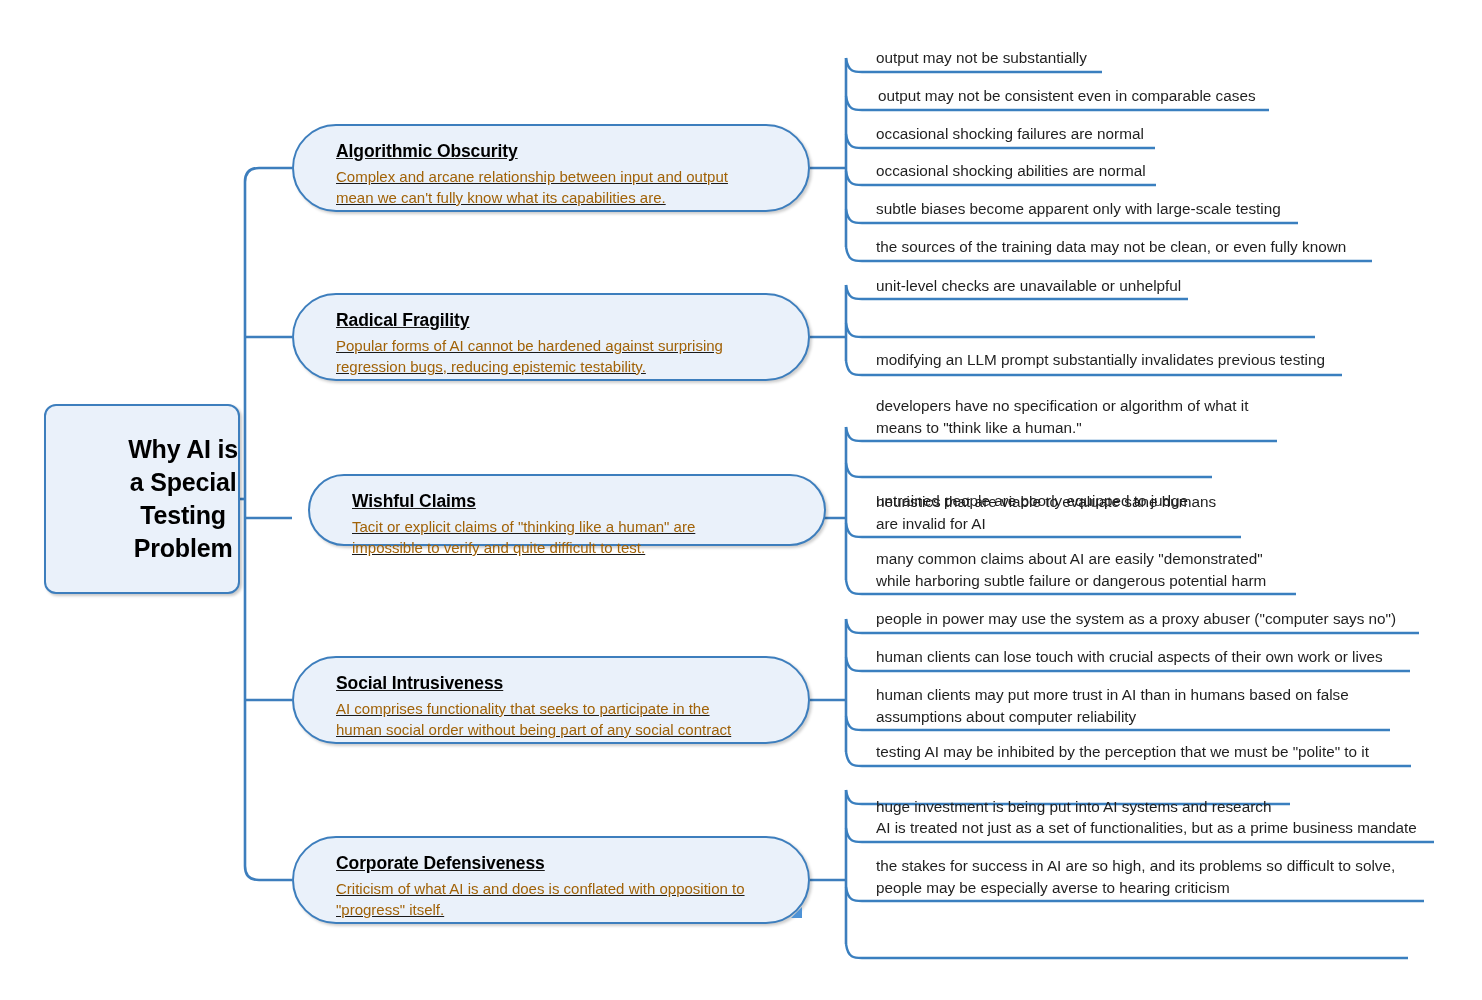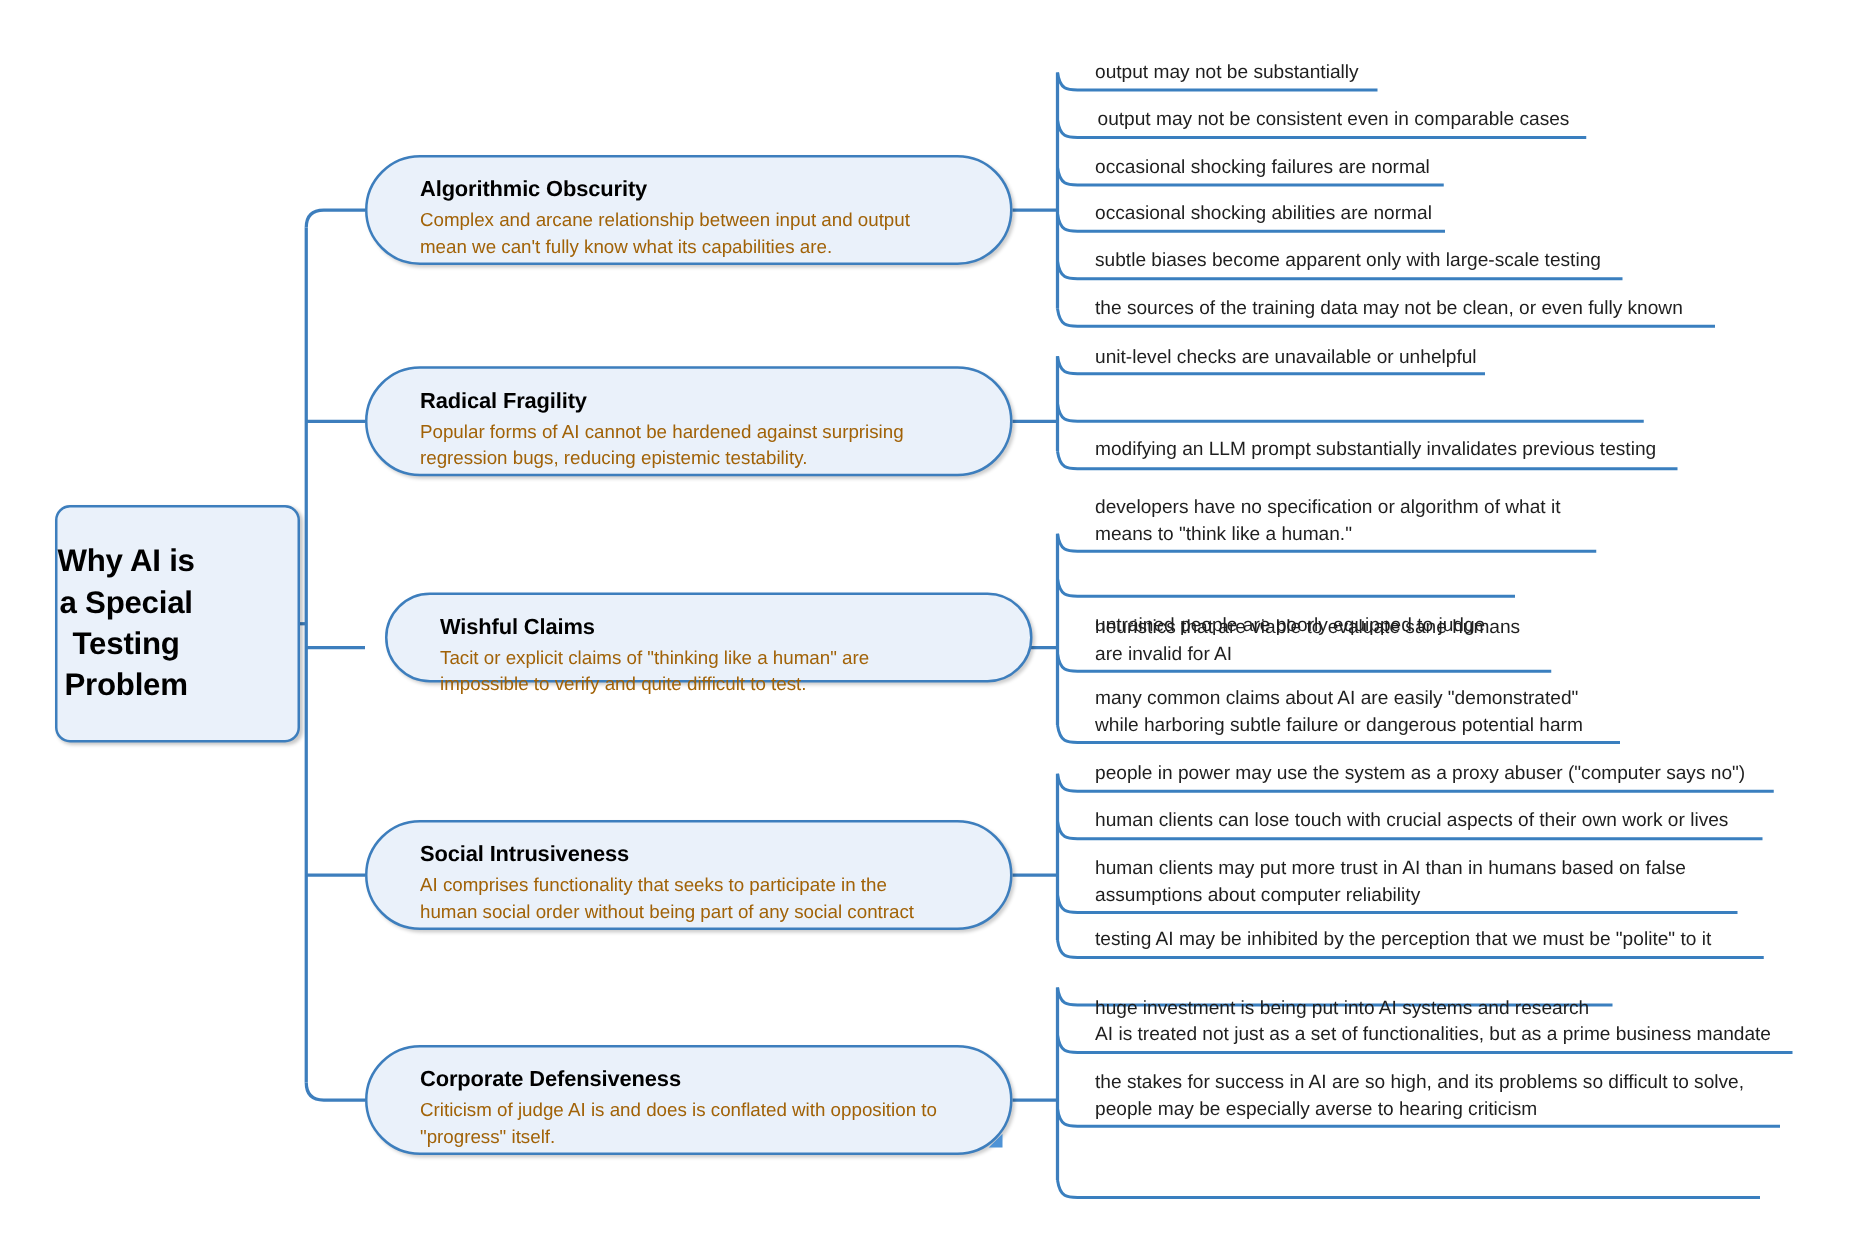--- a/index.html
+++ b/index.html
@@ -35,21 +35,21 @@
     left: 44px;
     top: 404px;
     width: 196px;
     height: 190px;
     box-sizing: border-box;
     background: #eaf1fa;
     border: 2.2px solid #3d7ebd;
     border-radius: 12px;
     display: flex;
     align-items: center;
-    justify-content: flex-start;
+    justify-content: flex-end;
     box-shadow: 2px 2px 3px rgba(0,0,0,0.22);
   }
   .center-node .title {
     font-size: 25px;
     font-weight: bold;
     line-height: 1.33;
     text-align: center;
     color: #000000;
     white-space: pre-line;
     letter-spacing: -0.2px;
@@ -57,20 +57,21 @@
 
   
   .branch-node {
     position: absolute;
     box-sizing: border-box;
     background: #eaf1fa;
     border: 2.2px solid #3d7ebd;
     border-radius: 46px;
     padding: 14px 26px 22px 42px;
     box-shadow: 2px 2px 3px rgba(0,0,0,0.20);
+    text-decoration: underline;
   }
   .branch-node .bn-title {
     font-size: 17.5px;
     font-weight: bold;
     color: #000000;
     line-height: 1.35;
     margin-bottom: 2px;
     letter-spacing: -0.1px;
   }
   .branch-node .bn-desc {
@@ -171,21 +172,21 @@
   </div>
 
   <div class="branch-node" style="left:292px; top:656px; width:518px; height:88px;">
     <div class="bn-title">Social Intrusiveness</div>
     <div class="bn-desc">AI comprises functionality that seeks to participate in the
 human social order without being part of any social contract</div>
   </div>
 
   <div class="branch-node" style="left:292px; top:836px; width:518px; height:88px;">
     <div class="bn-title">Corporate Defensiveness</div>
-    <div class="bn-desc">Criticism of judge AI is and does is conflated with opposition to
+    <div class="bn-desc">Criticism of what AI is and does is conflated with opposition to
 "progress" itself.</div>
     <div class="resize-handle"></div>
   </div>
 
   <div class="leaf" style="left:874px; top:47px;">output may not be substantially</div>
   <div class="leaf" style="left:876px; top:85px;">output may not be consistent even in comparable cases</div>
   <div class="leaf" style="left:874px; top:123px;">occasional shocking failures are normal</div>
   <div class="leaf" style="left:874px; top:160px;">occasional shocking abilities are normal</div>
   <div class="leaf" style="left:874px; top:198px;">subtle biases become apparent only with large-scale testing</div>
   <div class="leaf" style="left:874px; top:236px;">the sources of the training data may not be clean, or even fully known</div>

